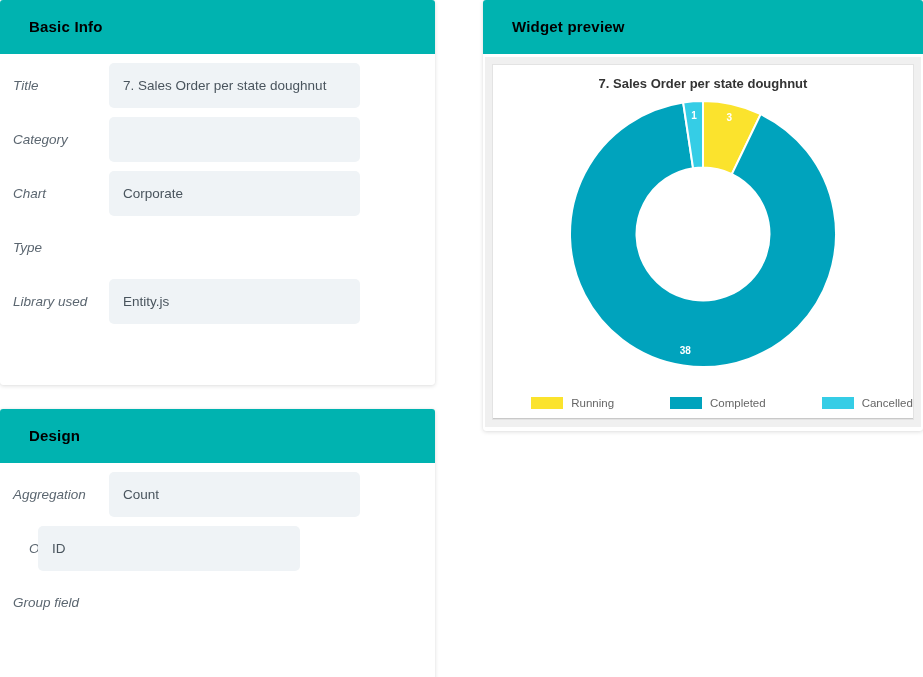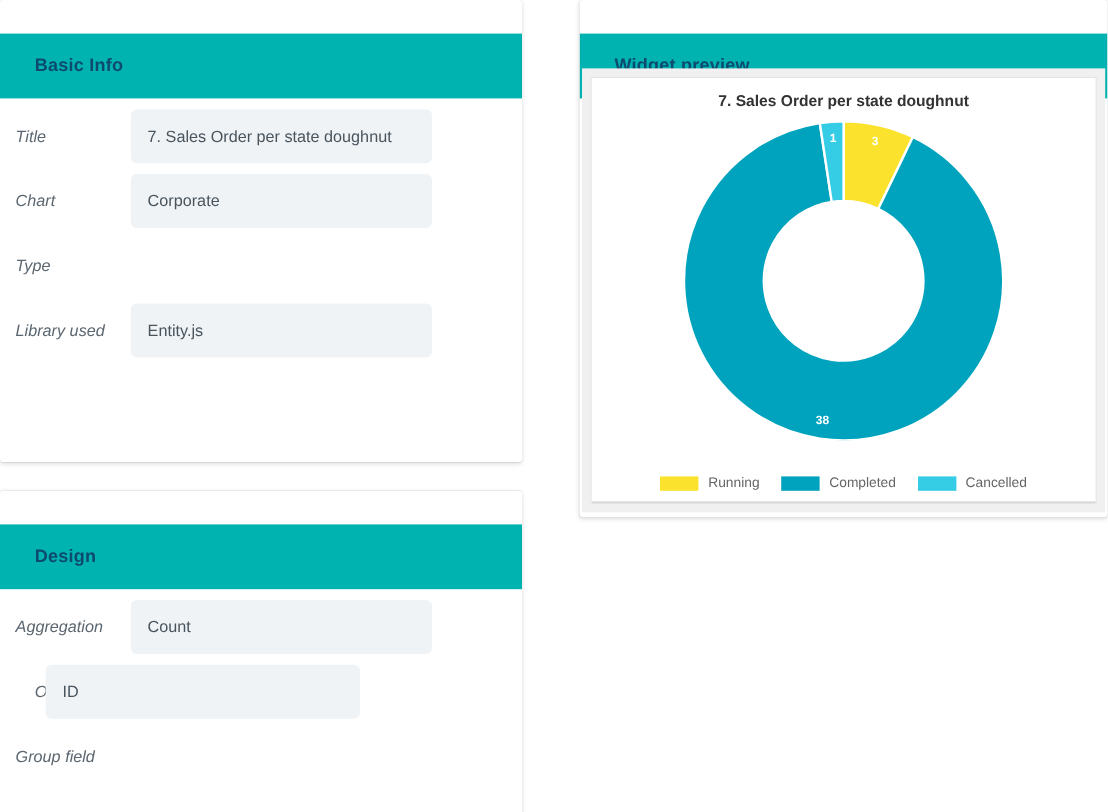--- a/index.html
+++ b/index.html
@@ -19,30 +19,29 @@
   
   .card {
     position: absolute;
     background: #ffffff;
     border-radius: 3px;
     box-shadow: 0 1px 4px rgba(0,0,0,0.13), 0 0 1px rgba(0,0,0,0.08);
     overflow: hidden;
   }
   .card-header {
     background: #00b3b0;
-    color: #0c4a6e;
+    color: #000000;
     font-size: 15px;
     font-weight: bold;
     letter-spacing: 0.2px;
     height: 54px;
     line-height: 54px;
     padding-left: 29px;
     box-sizing: border-box;
     white-space: nowrap;
-    margin-top: 28px;
   }
   .card-body {
     padding: 0;
   }
 
   
   #basic-info-card {
     left: 0px;
     top: 0px;
     width: 435px;
@@ -172,20 +171,21 @@
     bottom: 10px;
     display: flex;
     justify-content: center;
     align-items: center;
     gap: 0px;
   }
   .legend-item {
     display: flex;
     align-items: center;
     margin: 0 9px;
+    padding-left: 38px;
   }
   .legend-swatch {
     width: 32px;
     height: 12px;
     display: inline-block;
   }
   .legend-text {
     font-size: 11.5px;
     color: #666666;
     margin-left: 8px;
@@ -197,20 +197,24 @@
 
 <div class="card" id="basic-info-card">
   <div class="card-header">Basic Info</div>
   <div class="card-body" id="basic-info-body">
 
     <div class="form-row standard">
       <span class="form-label">Title</span>
       <div class="form-input">7. Sales Order per state doughnut</div>
     </div>
 
+    <div class="form-row standard">
+      <span class="form-label">Category</span>
+      <div class="form-input"></div>
+    </div>
 
     <div class="form-row standard">
       <span class="form-label">Chart</span>
       <div class="form-input">Corporate</div>
     </div>
 
     <div class="form-row standard">
       <span class="form-label">Type</span>
     </div>
 

